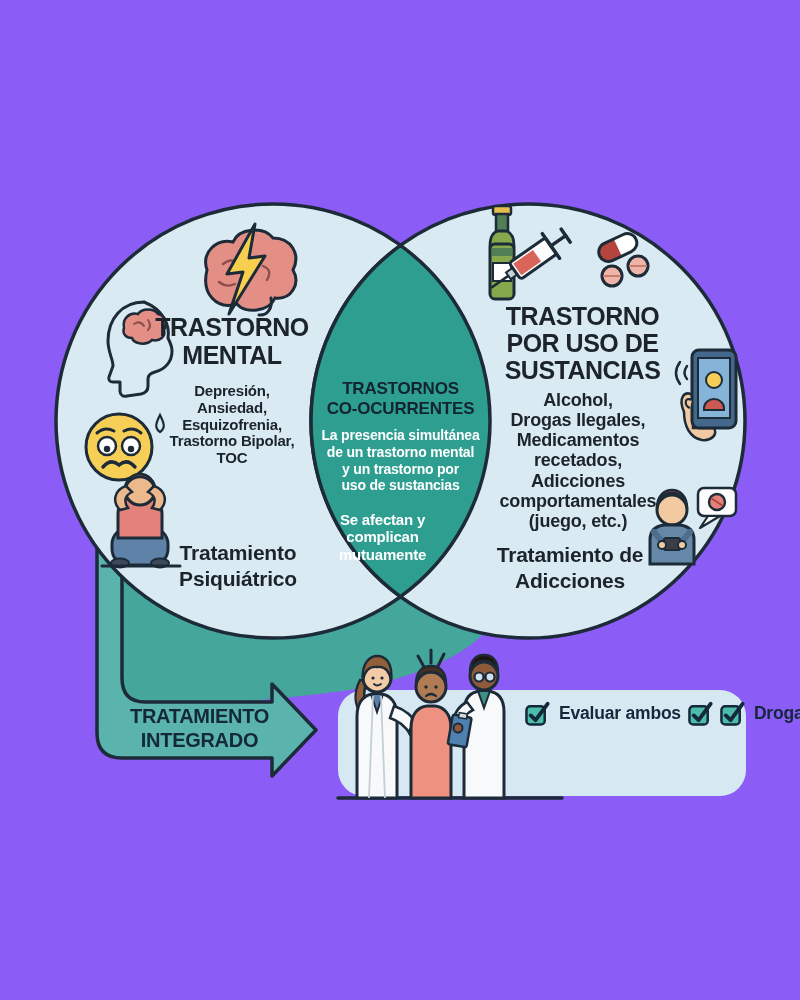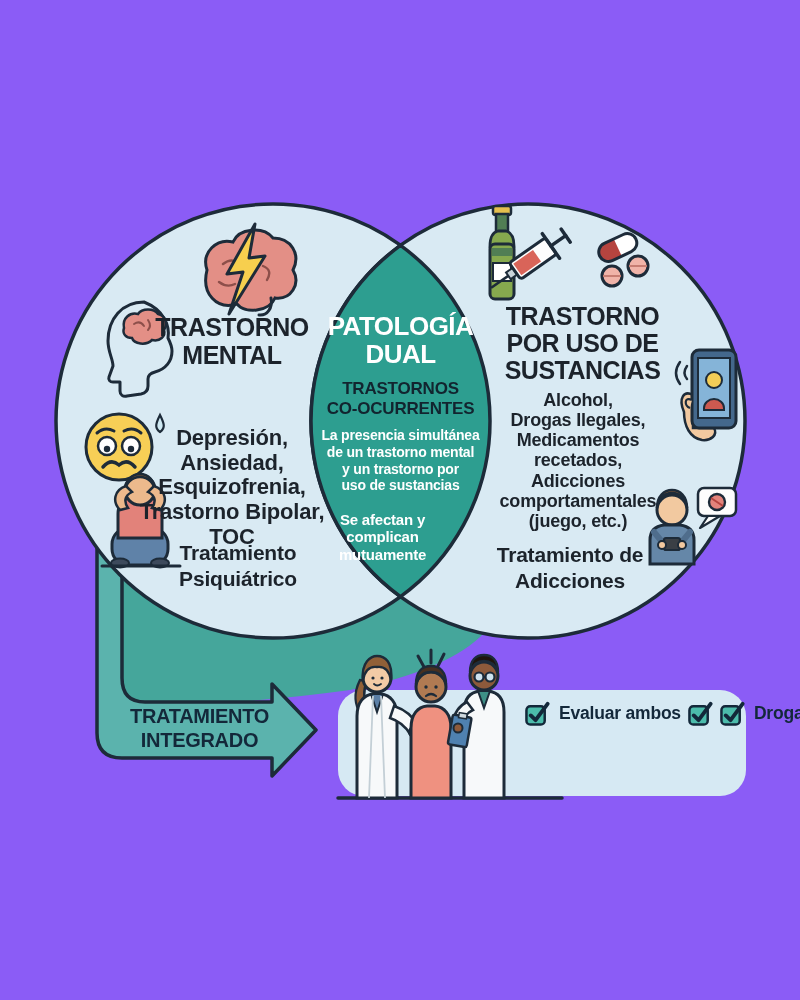--- a/index.html
+++ b/index.html
@@ -10,21 +10,21 @@
   svg.art { position:absolute; left:0; top:0; z-index:2; pointer-events:none; }
   .treatment-box {
     position:absolute; z-index:1; left:338px; top:690px; width:408px; height:106px;
     background:#d6e9f3; border-radius:26px;
   }
   .txt {
     position:absolute; z-index:3; text-align:center; white-space:pre-line;
     font-weight:bold; color:#1c232b; letter-spacing:-0.2px;
   }
   .left-title    { left:122px; top:314px; width:220px; font-size:25px; line-height:1.1;  letter-spacing:-0.5px; }
-  .left-list     { left:127px; top:383px; width:210px; font-size:22px; line-height:1.12;margin-top:43px; }
+  .left-list     { left:127px; top:383px; width:210px; font-size:15px; line-height:1.12; }
   .left-treat    { left:138px; top:540px; width:200px; font-size:21px; line-height:1.22; }
   .lens-title    { left:308px; top:312px; width:185px; font-size:26px; line-height:1.08; color:#ffffff; letter-spacing:-0.5px; }
   .lens-sub      { left:308px; top:379px; width:185px; font-size:17px; line-height:1.2; color:#12242f; }
   .lens-desc     { left:303px; top:427px; width:195px; font-size:14px; line-height:1.2; color:#ffffff; }
   .lens-note     { left:290px; top:511px; width:185px; font-size:15px; line-height:1.15; color:#ffffff; }
   .right-title   { left:475px; top:303px; width:215px; font-size:25px; line-height:1.08; letter-spacing:-0.5px; }
   .right-list    { left:468px; top:390px; width:220px; font-size:18px; line-height:1.12; }
   .right-treat   { left:460px; top:542px; width:220px; font-size:21px; line-height:1.22; }
   .arrow-label   { left:117px; top:705px; width:165px; font-size:20px; line-height:1.18; color:#13283a; letter-spacing:-0.3px; }
   .checklist {
@@ -184,22 +184,20 @@
   <div class="txt left-title">TRASTORNO
 MENTAL</div>
   <div class="txt left-list">Depresión,
 Ansiedad,
 Esquizofrenia,
 Trastorno Bipolar,
 TOC</div>
   <div class="txt left-treat">Tratamiento
 Psiquiátrico</div>
 
-  <div class="txt lens-title">PATOLOGÍA
-DUAL</div>
   <div class="txt lens-desc">La presencia simultánea
 de un trastorno mental
 y un trastorno por
 uso de sustancias</div>
   <div class="txt lens-sub">TRASTORNOS
 CO-OCURRENTES</div>
   <div class="txt lens-note">Se afectan y
 complican
 mutuamente</div>
 

